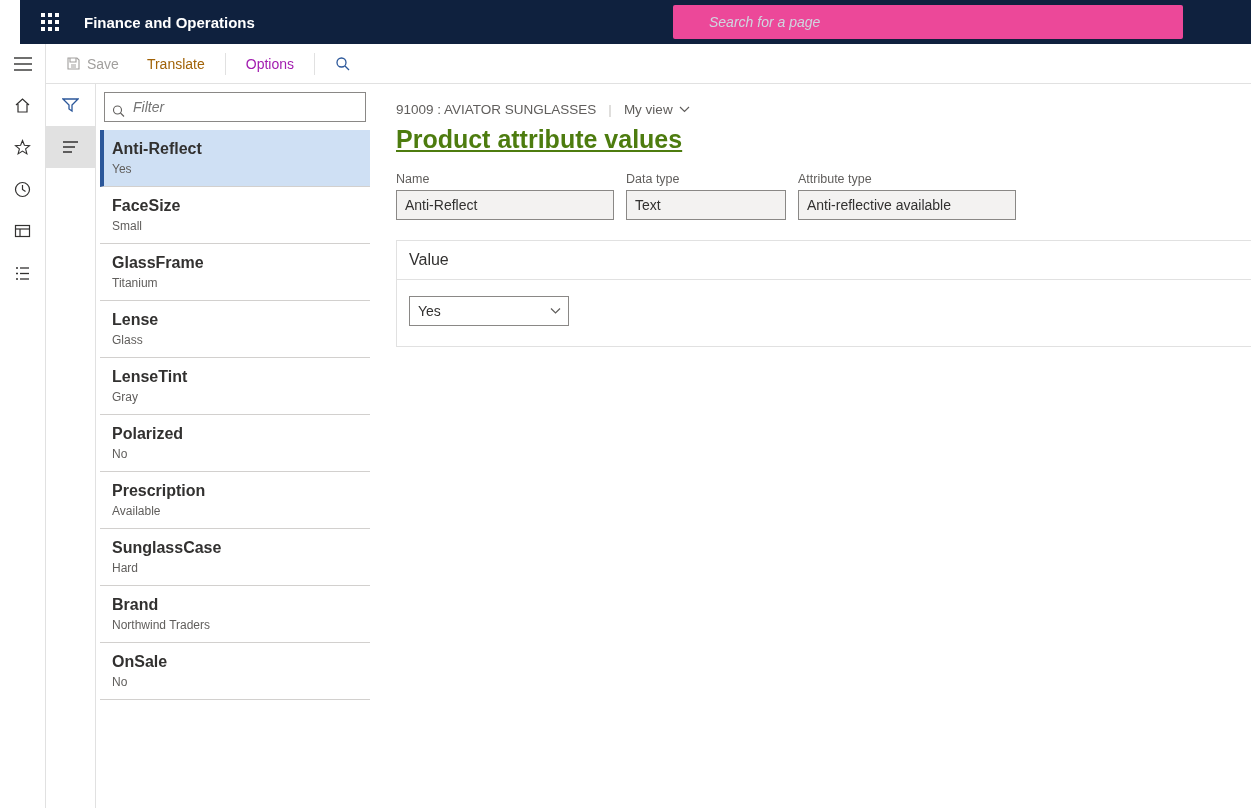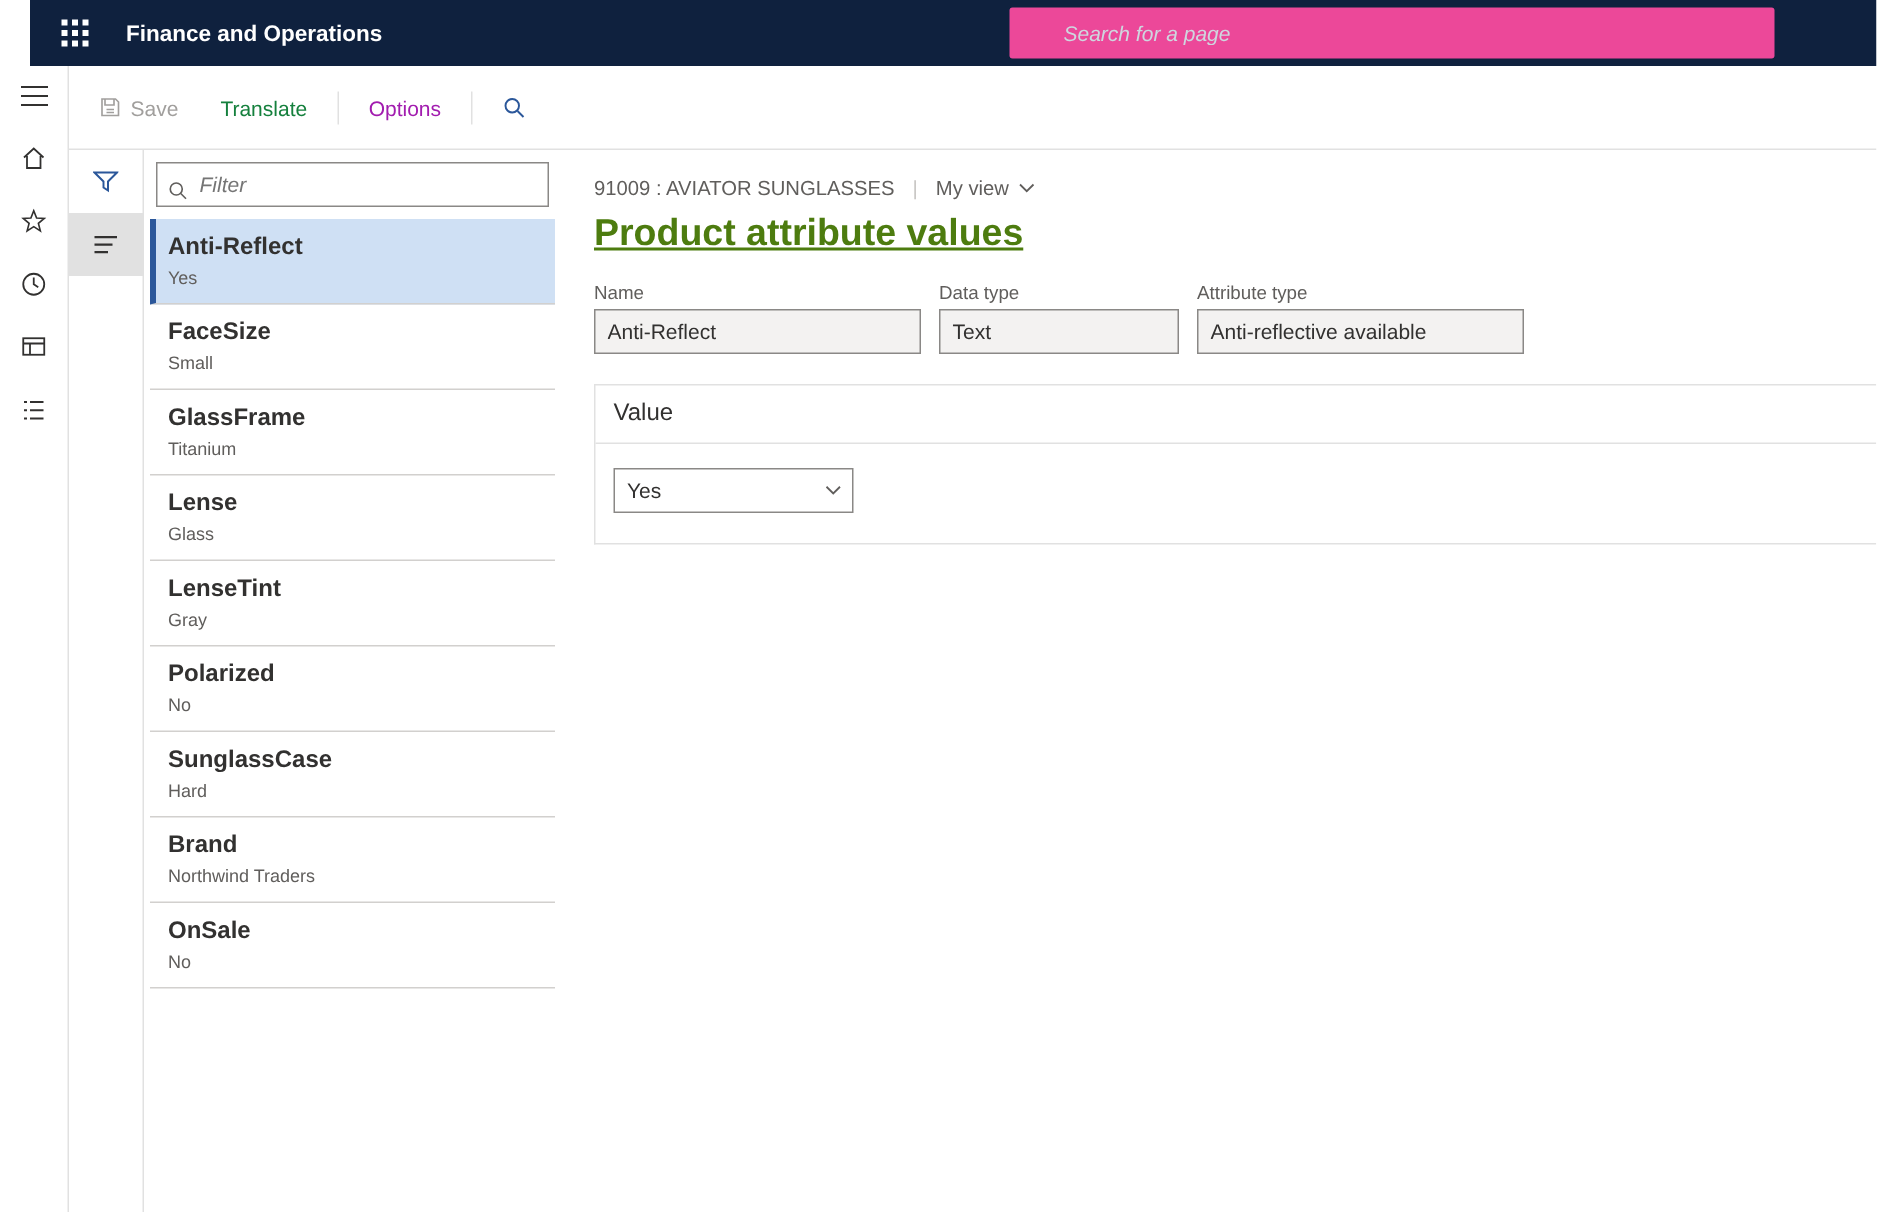--- a/index.html
+++ b/index.html
@@ -25,22 +25,22 @@
 .rail-btn { width: 46px; height: 42px; display: flex; align-items: center; justify-content: center; cursor: pointer; color: #323130; }
 .rail-btn.hamburger { height: 40px; }
 
 
 .list-rail { width: 50px; background: #fff; display: flex; flex-direction: column; align-items: center; border-right: 1px solid #e1e1e1; }
 .list-rail-btn { width: 50px; height: 42px; display: flex; align-items: center; justify-content: center; cursor: pointer; }
 .list-rail-btn.active { background: #e1e1e1; }
 
 
 .command-area { flex: 1; display: flex; flex-direction: column; }
-.command-bar { height: 56px; border-bottom: 1px solid #e1e1e1; display: flex; align-items: center; padding: 12px 8px; gap: 4px; }
-.cmd-btn { display: flex; align-items: center; gap: 6px; padding: 0 12px; height: 40px; font-size: 14px; color: #15803d; cursor: pointer; }
+.command-bar { height: 40px; border-bottom: 1px solid #e1e1e1; display: flex; align-items: center; padding: 12px 8px; gap: 4px; }
+.cmd-btn { display: flex; align-items: center; gap: 6px; padding: 0 12px; height: 40px; font-size: 14px; color: #a16207; cursor: pointer; }
 .cmd-btn.disabled { color: #a19f9d; }
 .cmd-btn.bold { font-weight: 400; color: #a21caf; }
 .cmd-divider { width: 1px; height: 22px; background: #e1e1e1; margin: 0 4px; }
 
 
 .body-split { display: flex; flex: 1; overflow: hidden; }
 
 
 .list-panel { width: 280px; border-right: 0px solid #e1e1e1; display: flex; flex-direction: column; padding: 8px 6px 12px 4px; }
 .filter-input-wrap { padding: 0 4px 8px 4px; }
@@ -219,20 +219,24 @@
             </div>
             <div class="attr-item">
               <div class="name">LenseTint</div>
               <div class="val">Gray</div>
             </div>
             <div class="attr-item">
               <div class="name">Polarized</div>
               <div class="val">No</div>
             </div>
             <div class="attr-item">
+              <div class="name">Prescription</div>
+              <div class="val">Available</div>
+            </div>
+            <div class="attr-item">
               <div class="name">SunglassCase</div>
               <div class="val">Hard</div>
             </div>
             <div class="attr-item">
               <div class="name">Brand</div>
               <div class="val">Northwind Traders</div>
             </div>
             <div class="attr-item">
               <div class="name">OnSale</div>
               <div class="val">No</div>

